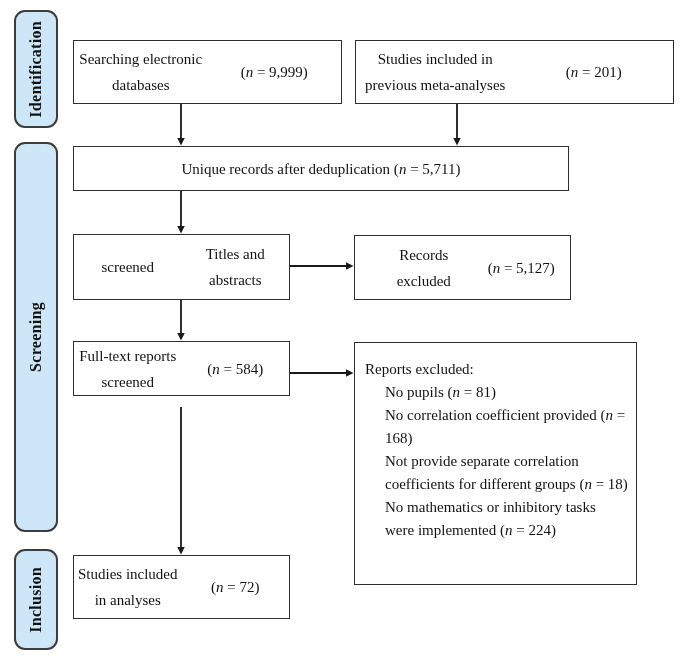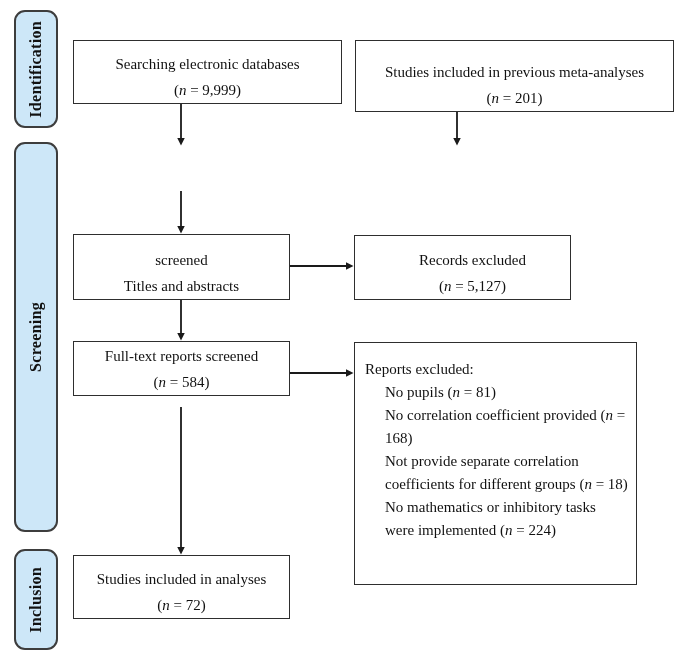--- a/index.html
+++ b/index.html
@@ -36,44 +36,44 @@
     font-weight: bold;
     font-size: 16px;
     letter-spacing: 0.3px;
     white-space: nowrap;
   }
   .flowbox {
     position: absolute;
     background: #ffffff;
     border: 1.6px solid #2e2e2e;
     display: flex;
-    flex-direction: column;
+    flex-direction: row;
     align-items: center;
-    justify-content: flex-end;
+    justify-content: space-between;
     text-align: center;
     font-size: 15px;
     line-height: 26px;
   }
   .flowbox .line { width: 100%; }
   .listbox {
     position: absolute;
     background: #ffffff;
     border: 1.6px solid #2e2e2e;
     font-size: 15px;
     line-height: 23px;
     text-align: left;
     padding: 15px 8px 6px 10px;
   }
   .listbox .item { padding-left: 20px; font-family: Liberation Serif, serif; }
   
   #stage-identification { left: 14px; top: 10px;  width: 44px; height: 118px; }
   #stage-screening      { left: 14px; top: 142px; width: 44px; height: 390px; }
   #stage-inclusion      { left: 14px; top: 549px; width: 44px; height: 101px; }
   #box-a { left: 73px;  top: 40px;  width: 269px; height: 64px; }
-  #box-b { left: 355px; top: 40px;  width: 319px; height: 72px; }
+  #box-b { left: 355px; top: 40px;  width: 319px; height: 64px; }
   #box-c { left: 73px;  top: 146px; width: 496px; height: 45px; }
   #box-d { left: 73px;  top: 234px; width: 217px; height: 66px; }
   #box-e { left: 354px; top: 235px; width: 217px; height: 65px; padding-left: 20px; }
   #box-f { left: 73px;  top: 341px; width: 217px; height: 55px; }
   #box-g { left: 354px; top: 342px; width: 283px; height: 243px; }
   #box-h { left: 73px;  top: 555px; width: 217px; height: 64px; }
   i { font-style: italic; }
 </style>
 </head>
 <body>
@@ -108,20 +108,23 @@
   <div class="flowbox" id="box-a">
     <div class="line nfmt">Searching electronic databases</div>
     <div class="line nfmt">(<i>n</i> = 9,999)</div>
   </div>
 
   <div class="flowbox" id="box-b">
     <div class="line nfmt">Studies included in previous meta-analyses</div>
     <div class="line nfmt">(<i>n</i> = 201)</div>
   </div>
 
+  <div class="flowbox" id="box-c">
+    <div class="line nfmt">Unique records after deduplication (<i>n</i> = 5,711)</div>
+  </div>
 
   <div class="flowbox" id="box-d">
     <div class="line nfmt">screened</div>
     <div class="line nfmt">Titles and abstracts</div>
   </div>
 
   <div class="flowbox" id="box-e">
     <div class="line nfmt">Records excluded</div>
     <div class="line nfmt">(<i>n</i> = 5,127)</div>
   </div>

